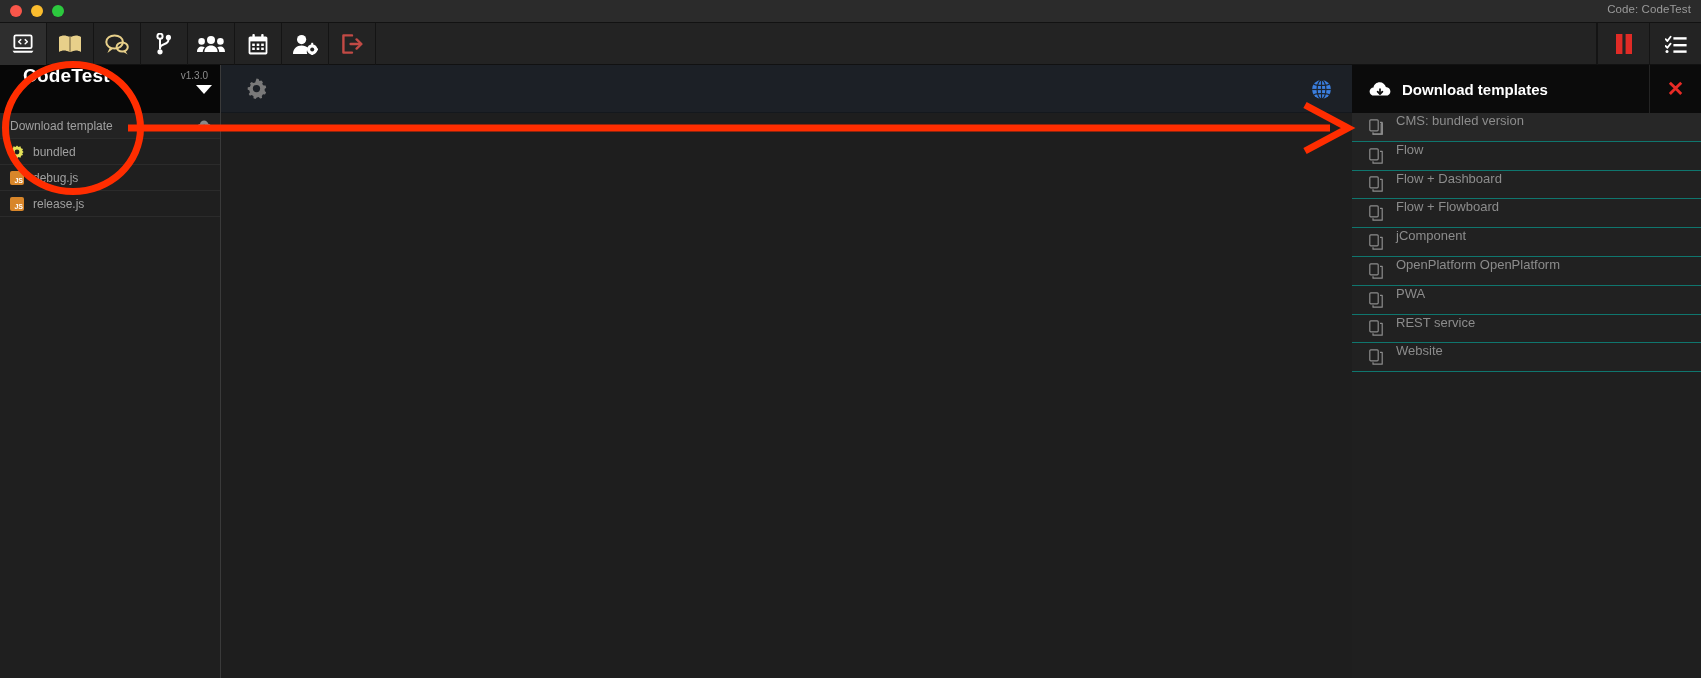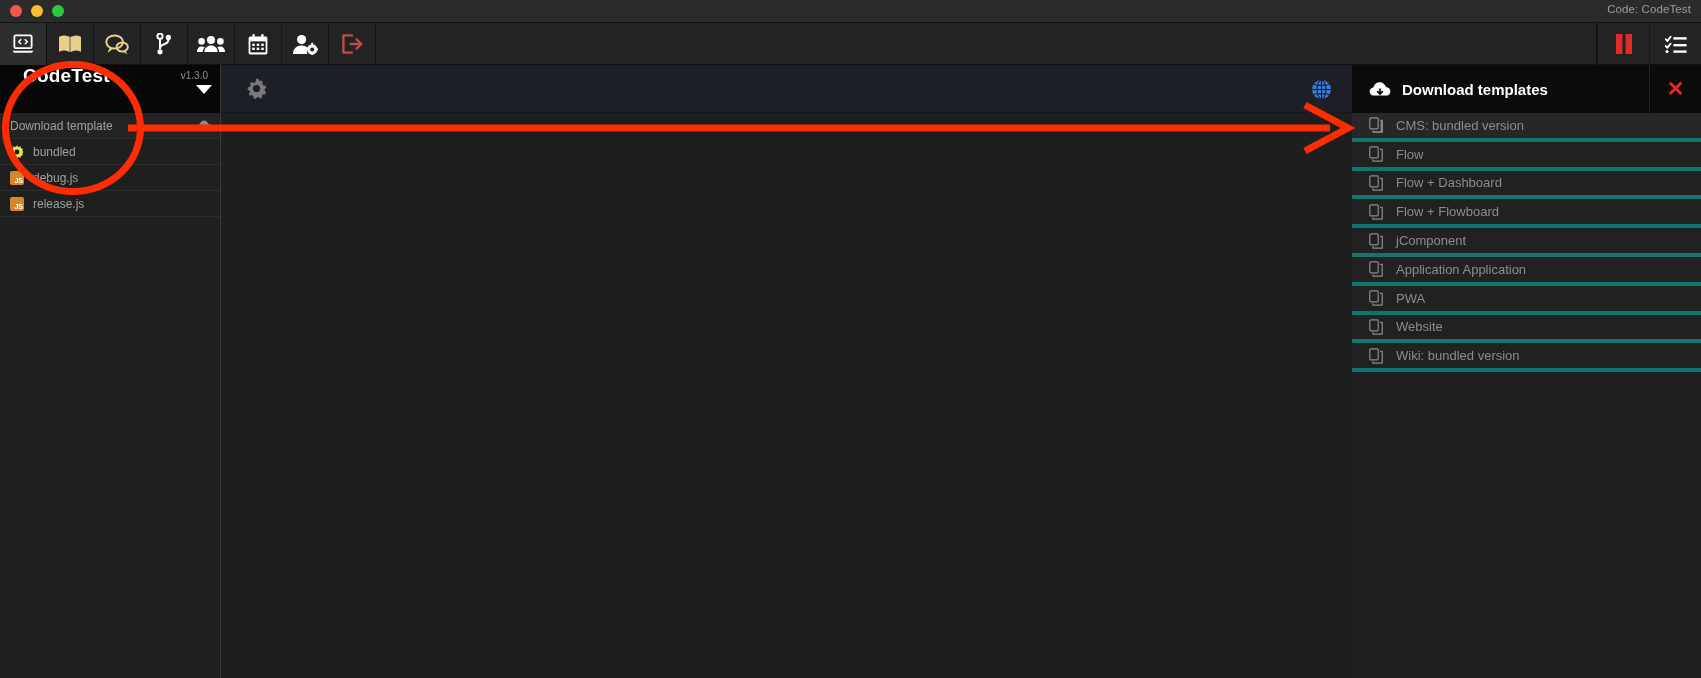--- a/index.html
+++ b/index.html
@@ -148,23 +148,23 @@
     width: 52px; height: 48px;
     display: flex; align-items: center; justify-content: center;
     border-left: 1px solid #242424;
     cursor: pointer;
     color: #e82b26; font-size: 21px; font-weight: bold;
     font-family: "Liberation Sans", sans-serif;
   }
   .tmpl-list { background: #212121; }
   .tmpl-row {
     height: 28.8px;
-    display: flex; align-items: center;
+    display: flex; 
     padding-left: 17px;
-    border-bottom: 4px solid #0f766e;
+    border-bottom: 1px solid #0f766e;
     font-size: 13px;
     color: #8c8c8c;
     cursor: pointer;
   }
   .tmpl-row.hover { background: #272727; }
   .tmpl-row .copy-ico { margin-right: 13px; display: flex; align-items: center; }
 
   
   .anno { position: absolute; pointer-events: none; }
   .anno-circle {
@@ -450,54 +450,54 @@
         <span>jComponent</span>
       </div>
 
       <div class="tmpl-row">
         <span class="copy-ico">
           <svg class="ico" width="14" height="16" viewBox="0 0 14 16">
             <rect x="0.8" y="0.8" width="8.4" height="11" rx="1" fill="none" stroke="#8c8c8c" stroke-width="1.2"></rect>
             <path d="M11 3.4 L13.2 3.4 L13.2 15.2 L4 15.2 L4 13.2" fill="none" stroke="#8c8c8c" stroke-width="1.2" stroke-linejoin="round"></path>
           </svg>
         </span>
-        <span>Application Application</span>
+        <span>OpenPlatform OpenPlatform</span>
       </div>
 
       <div class="tmpl-row">
         <span class="copy-ico">
           <svg class="ico" width="14" height="16" viewBox="0 0 14 16">
             <rect x="0.8" y="0.8" width="8.4" height="11" rx="1" fill="none" stroke="#8c8c8c" stroke-width="1.2"></rect>
             <path d="M11 3.4 L13.2 3.4 L13.2 15.2 L4 15.2 L4 13.2" fill="none" stroke="#8c8c8c" stroke-width="1.2" stroke-linejoin="round"></path>
           </svg>
         </span>
         <span>PWA</span>
       </div>
 
+      <div class="tmpl-row">
+        <span class="copy-ico">
+          <svg class="ico" width="14" height="16" viewBox="0 0 14 16">
+            <rect x="0.8" y="0.8" width="8.4" height="11" rx="1" fill="none" stroke="#8c8c8c" stroke-width="1.2"></rect>
+            <path d="M11 3.4 L13.2 3.4 L13.2 15.2 L4 15.2 L4 13.2" fill="none" stroke="#8c8c8c" stroke-width="1.2" stroke-linejoin="round"></path>
+          </svg>
+        </span>
+        <span>REST service</span>
+      </div>
 
 
       <div class="tmpl-row">
         <span class="copy-ico">
           <svg class="ico" width="14" height="16" viewBox="0 0 14 16">
             <rect x="0.8" y="0.8" width="8.4" height="11" rx="1" fill="none" stroke="#8c8c8c" stroke-width="1.2"></rect>
             <path d="M11 3.4 L13.2 3.4 L13.2 15.2 L4 15.2 L4 13.2" fill="none" stroke="#8c8c8c" stroke-width="1.2" stroke-linejoin="round"></path>
           </svg>
         </span>
         <span>Website</span>
       </div>
 
-      <div class="tmpl-row">
-        <span class="copy-ico">
-          <svg class="ico" width="14" height="16" viewBox="0 0 14 16">
-            <rect x="0.8" y="0.8" width="8.4" height="11" rx="1" fill="none" stroke="#8c8c8c" stroke-width="1.2"></rect>
-            <path d="M11 3.4 L13.2 3.4 L13.2 15.2 L4 15.2 L4 13.2" fill="none" stroke="#8c8c8c" stroke-width="1.2" stroke-linejoin="round"></path>
-          </svg>
-        </span>
-        <span>Wiki: bundled version</span>
-      </div>
 
     </div>
   </div>
 
   <div class="anno anno-circle"></div>
   <svg class="anno anno-arrow" viewBox="0 0 1360 60">
     <path d="M128 28 L1330 28" stroke="#ff2d00" stroke-width="7" fill="none"></path>
     <path d="M1305 5 L1348 28 L1305 51" stroke="#ff2d00" stroke-width="7" fill="none" stroke-linecap="butt" stroke-linejoin="miter"></path>
   </svg>
 

